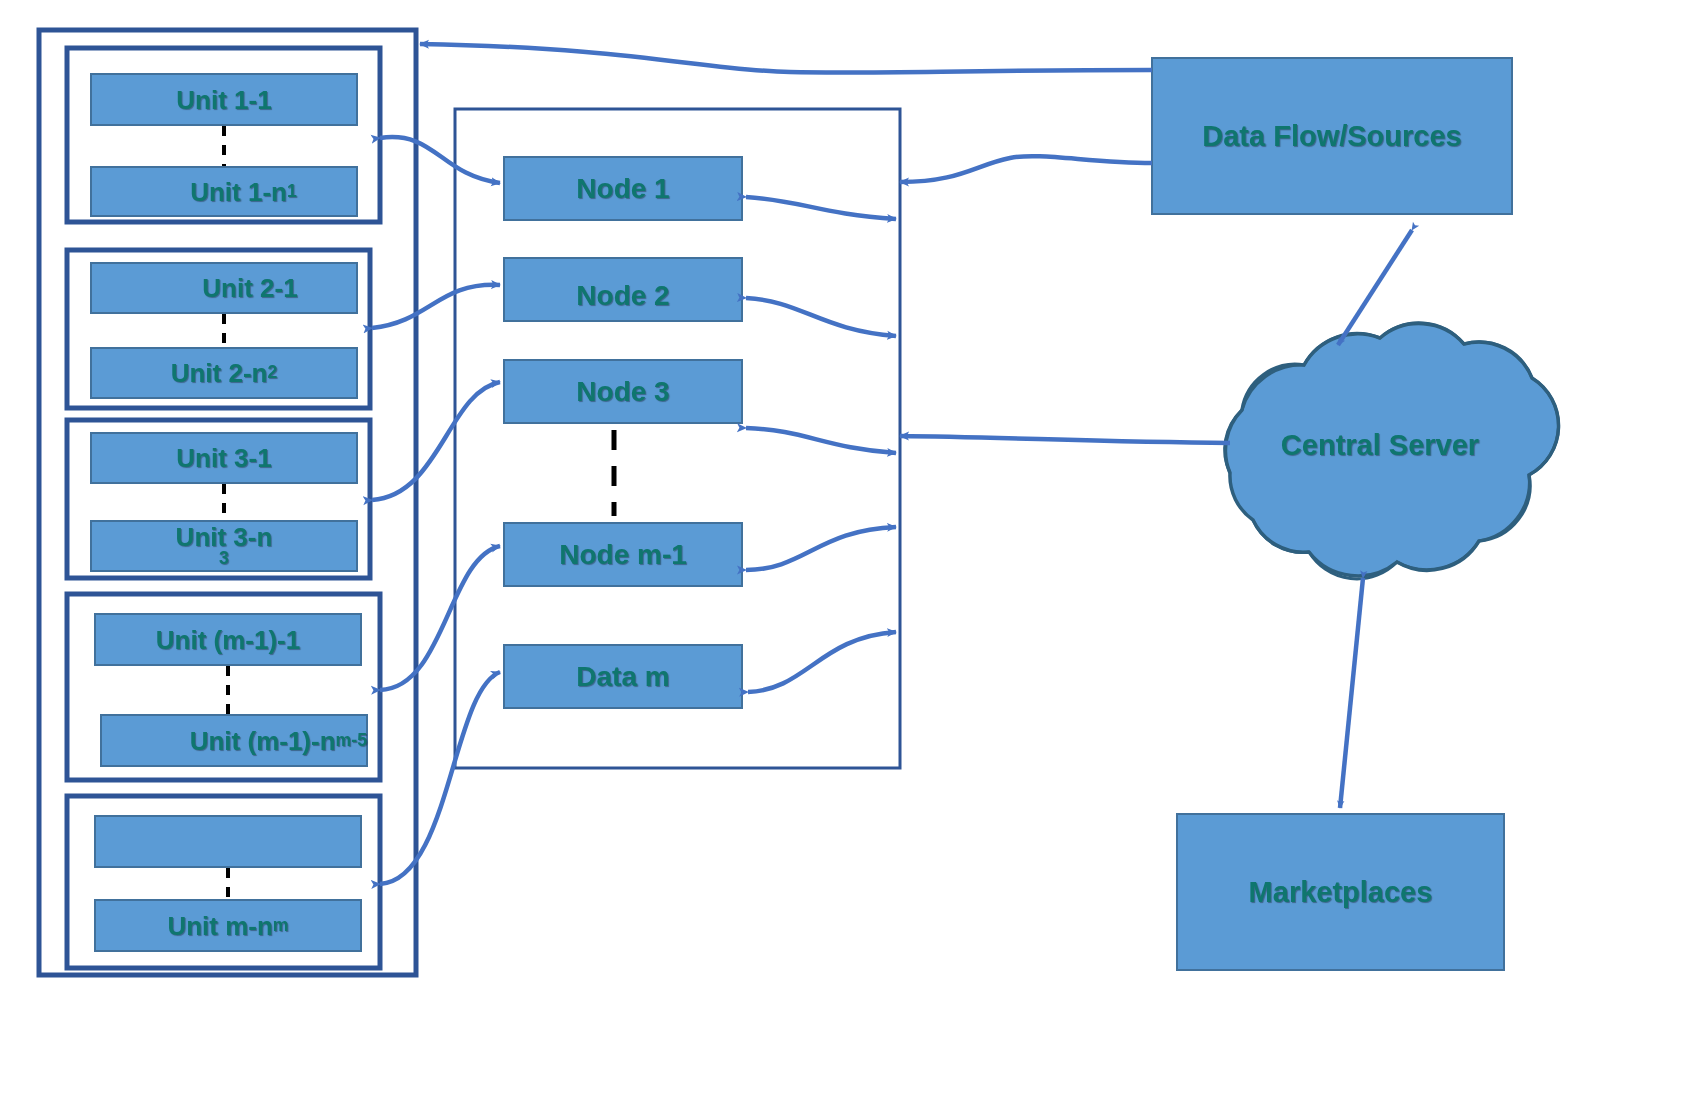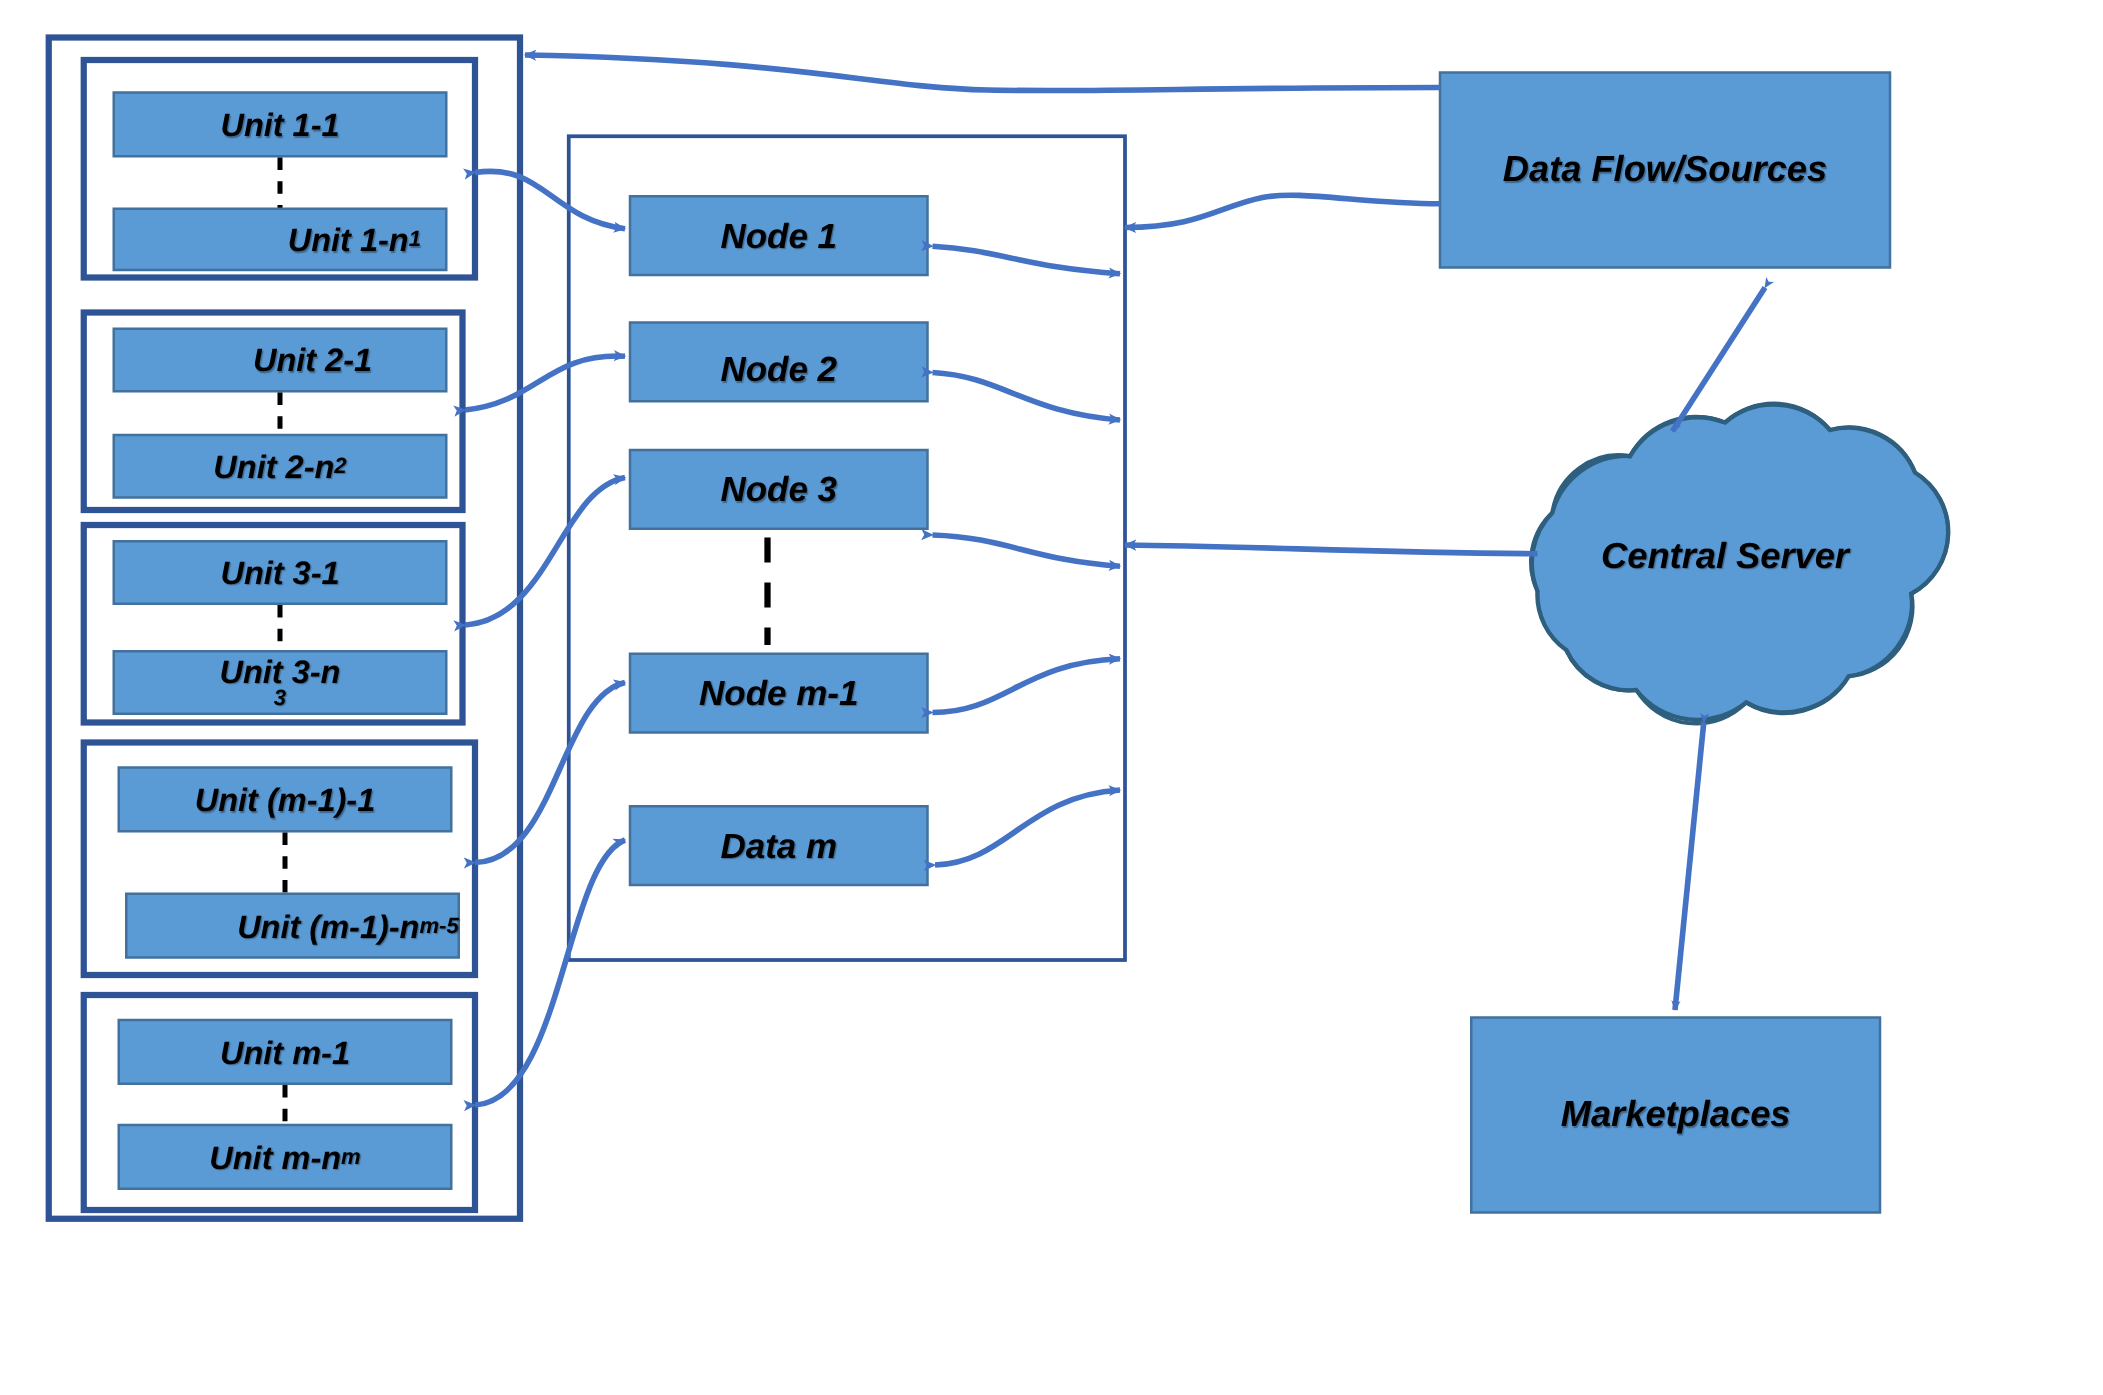--- a/index.html
+++ b/index.html
@@ -3,27 +3,26 @@
 <meta charset="utf-8">
 <style>
   html,body{margin:0;padding:0;background:#ffffff;}
   body{font-family:"Liberation Sans","DejaVu Sans",sans-serif;}
   #stage{position:relative;width:1682px;height:1116px;background:#fff;overflow:hidden;}
   #svgroot{position:absolute;left:0;top:0;width:1682px;height:1116px;}
 
   .boxlabel{
     position:absolute;
     display:flex;align-items:center;justify-content:center;
-    color:#000000;
+    color:#0f766e;
     font-weight:bold;
     text-shadow:1px 1px 1px rgba(0,0,0,0.35);
     white-space:nowrap;
     pointer-events:none;
     line-height:1;
-    font-style:italic;
   }
   .unit-label{font-size:26px;}
   .node-label{font-size:28px;}
   .big-label{font-size:29px;}
   .sub{font-size:0.68em;vertical-align:-0.35em;font-weight:bold;}
 </style>
 </head>
 <body>
 
 <div id="stage">
@@ -121,21 +120,21 @@
     <path d="M1152,163 C1090,163 1040,152 1010,158 C975,165 960,182 900,182" fill="none" stroke="#4472C4" stroke-width="4.5" marker-end="url(#ah)"></path>
 
     <path d="M1230,443 C1100,442 1000,437 900,436" fill="none" stroke="#4472C4" stroke-width="4.5" marker-end="url(#ah)"></path>
 
     <line x1="1412" y1="230" x2="1338" y2="345" stroke="#4472C4" stroke-width="4.5" marker-start="url(#ahs)" marker-end="url(#ahs)"></line>
 
     <line x1="1363" y1="578" x2="1340" y2="808" stroke="#4472C4" stroke-width="4.5" marker-start="url(#ahs)" marker-end="url(#ahs)"></line>
   </svg>
 
   <div class="boxlabel unit-label" style="left:91px;top:74px;width:266px;height:51px;">Unit 1-1</div>
-  <div class="boxlabel unit-label" style="left:91px;top:167px;width:305px;height:49px;padding-left:40px;">
+  <div class="boxlabel unit-label" style="left:91px;top:167px;width:305px;height:49px;">
     <span>Unit 1-n</span>
       <span class="sub">1</span>
   </div>
 
   <div class="boxlabel unit-label" style="left:91px;top:263px;width:266px;height:50px;margin-left:26px;">Unit 2-1</div>
   <div class="boxlabel unit-label" style="left:91px;top:348px;width:266px;height:50px;">
     <span>Unit 2-n</span>
       <span class="sub">2</span>
   </div>
 
@@ -144,21 +143,20 @@
     <span>Unit 3-n</span>
       <span class="sub">3</span>
   </div>
 
   <div class="boxlabel unit-label" style="left:95px;top:614px;width:266px;height:51px;">Unit (m-1)-1</div>
   <div class="boxlabel unit-label" style="left:101px;top:715px;width:266px;height:51px;justify-content:flex-end;">
     <span>Unit (m-1)-n</span>
       <span class="sub">m-5</span>
   </div>
 
-  <div class="boxlabel unit-label" style="left:95px;top:816px;width:266px;height:51px;">Unit m-1</div>
   <div class="boxlabel unit-label" style="left:95px;top:900px;width:266px;height:51px;">
     <span>Unit m-n</span>
       <span class="sub">m</span>
   </div>
 
   <div class="boxlabel node-label" style="left:504px;top:157px;width:238px;height:63px;">Node 1</div>
   <div class="boxlabel node-label" style="left:504px;top:258px;width:238px;height:75px;">Node 2</div>
   <div class="boxlabel node-label" style="left:504px;top:360px;width:238px;height:63px;">Node 3</div>
   <div class="boxlabel node-label" style="left:504px;top:523px;width:238px;height:63px;">Node m-1</div>
   <div class="boxlabel node-label" style="left:504px;top:645px;width:238px;height:63px;">Data m</div>

